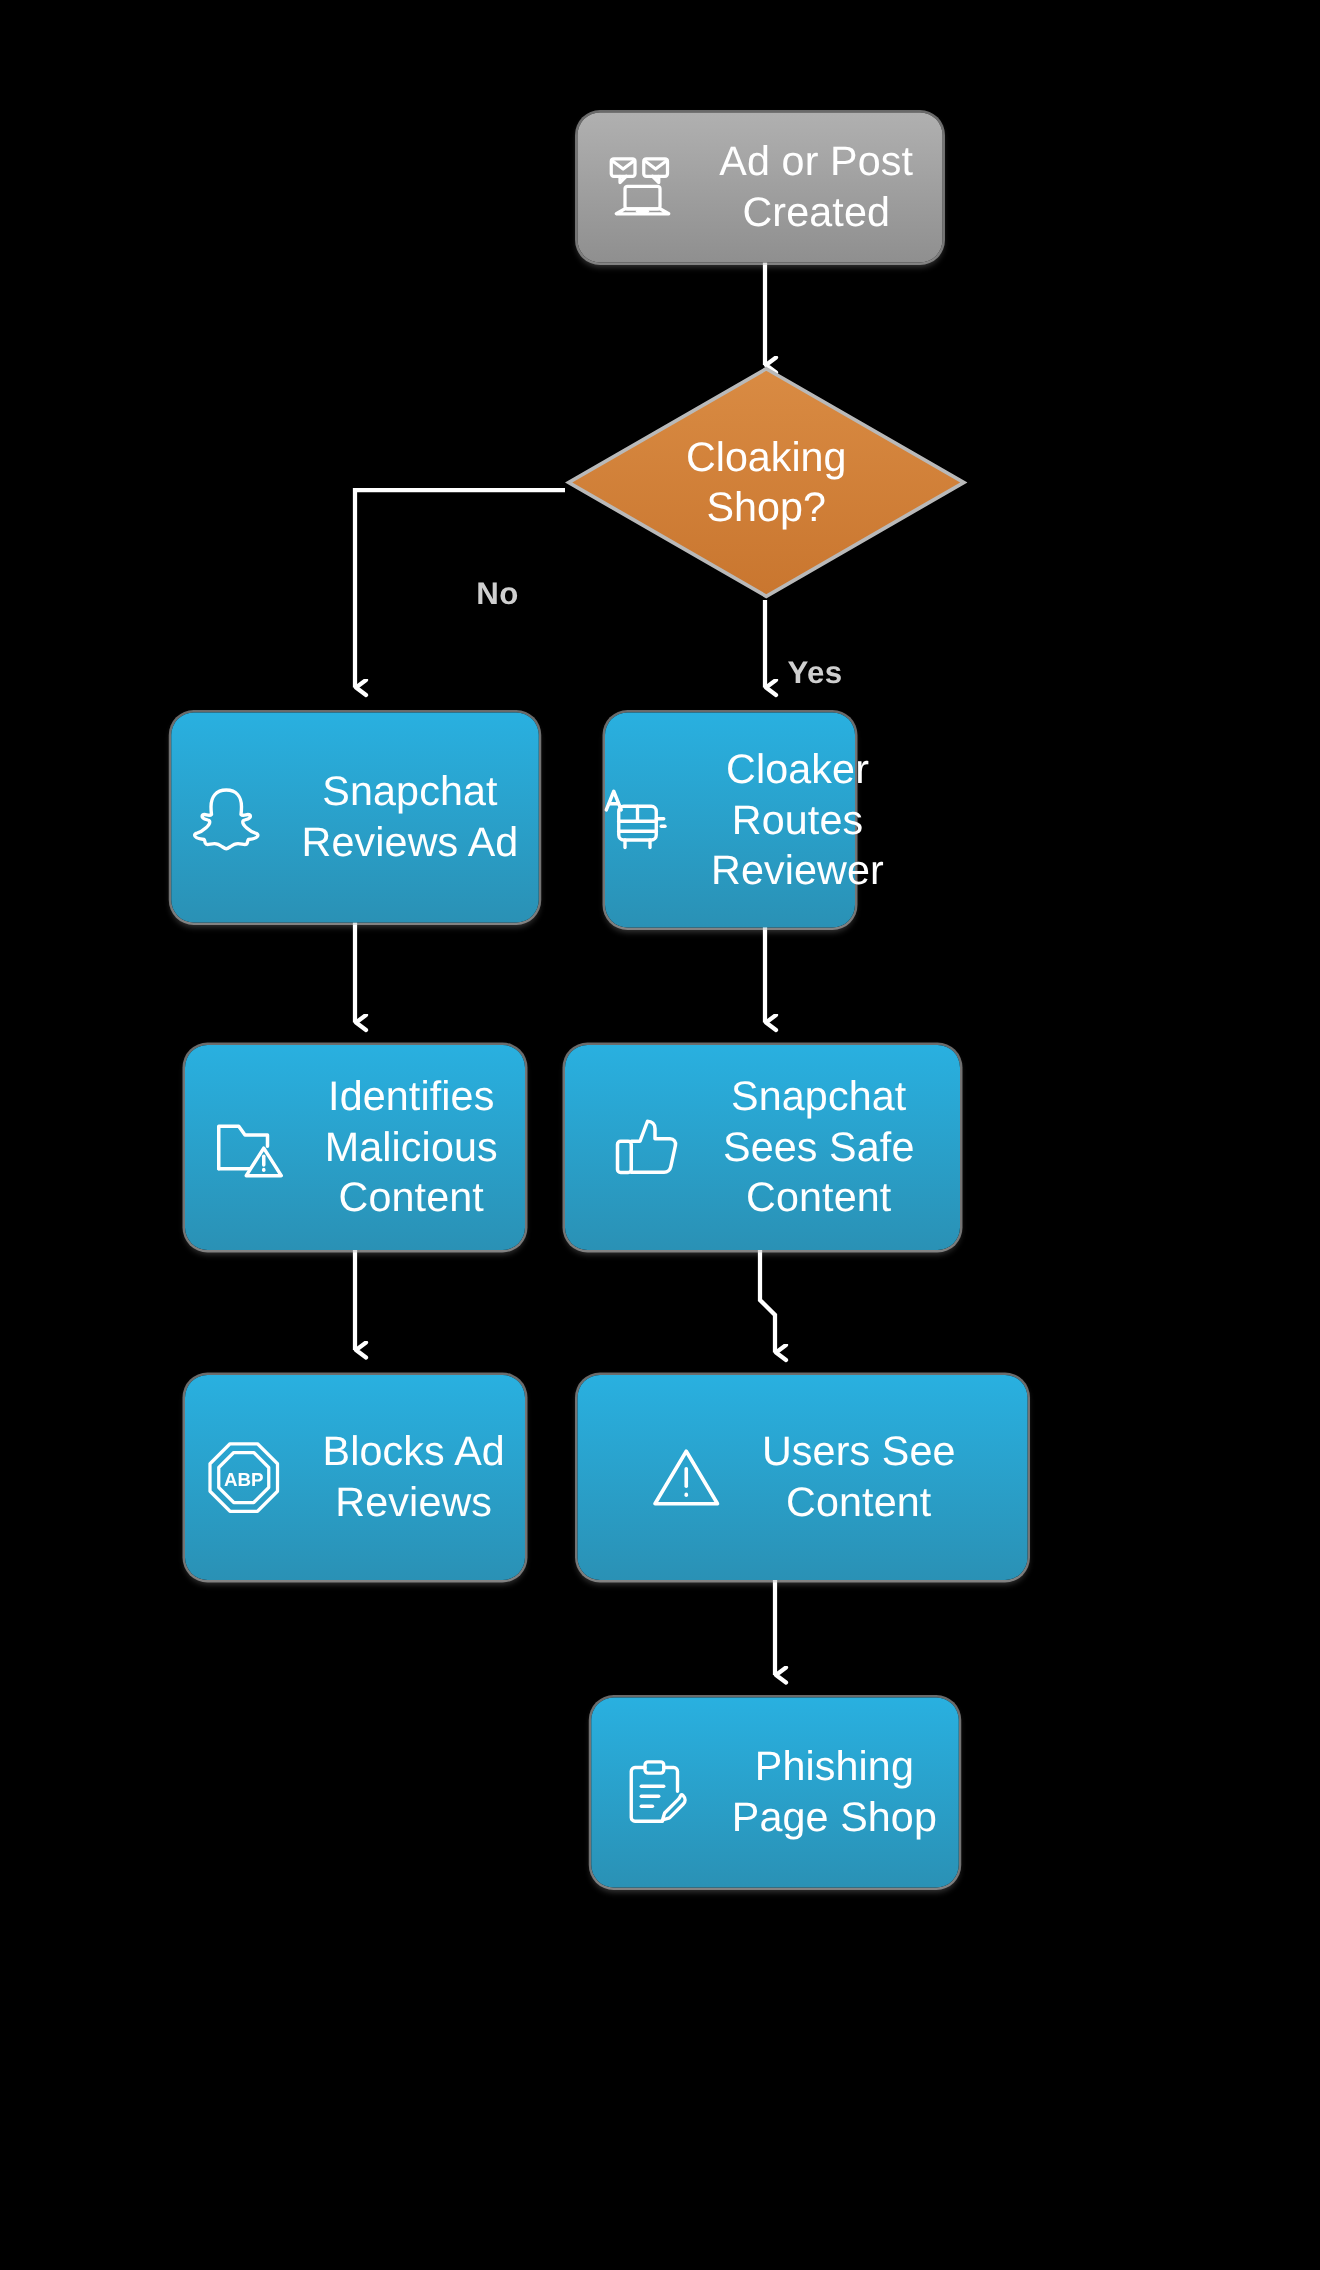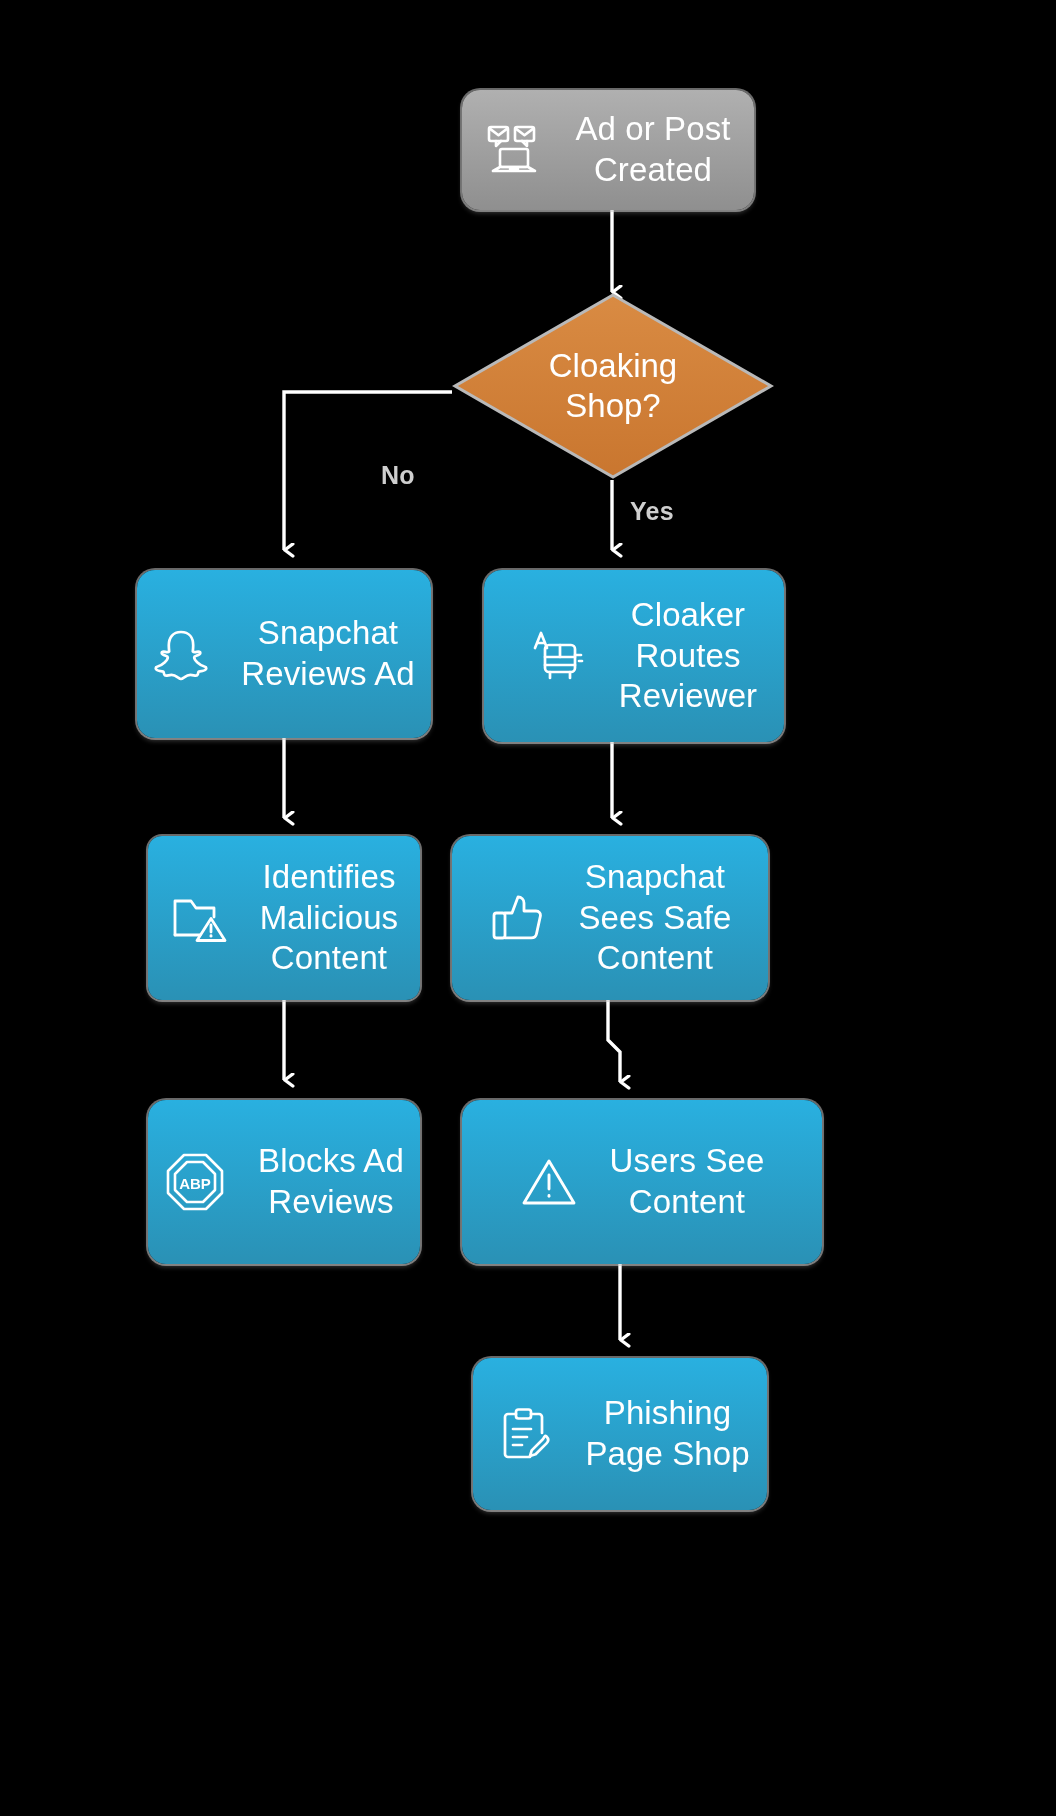--- a/index.html
+++ b/index.html
@@ -126,33 +126,33 @@
           <stop offset="100%" stop-color="#c9762f"></stop>
         </linearGradient>
       </defs>
       <polygon points="161,3 319,94 161,185 3,94" fill="url(#dgrad)" stroke="#b9b9b9" stroke-width="3"></polygon>
     </svg>
     <span class="dlabel">Cloaking
 Shop?</span>
   </div>
 
   <span class="edge-label" style="left:381px; top:419px;">No</span>
-  <span class="edge-label" style="left:630px; top:455px;">Yes</span>
+  <span class="edge-label" style="left:630px; top:482px;">Yes</span>
 
   <div class="node process" style="left:137px; top:570px; width:294px; height:168px;">
     <span class="ico">
       <svg width="56" height="58" viewBox="0 0 56 58" fill="none" stroke="#ffffff" stroke-width="2.7" stroke-linecap="round" stroke-linejoin="round">
         <path d="M28 7c8.3 0 12.2 5.7 12.2 13.3 0 2.4-.2 4.6-.4 6.2 .3 .4 1 .7 1.9 .7 1.3 0 2.6-.6 3.6-.6 1 0 2 .5 2 1.5 0 1.6-2.8 2.3-4.6 2.9-1 .3-1.5 .7-1.5 1.5 0 2.5 5.2 7.6 10.2 9 1.2 .3 1.9 .9 1.9 1.7 0 1.9-4.5 3-7.6 3.4-.5 .6-.6 2-1 3-.3 .8-.9 1-1.8 1-1.5 0-3.3-.7-5.5-.7-2.6 0-4.3 1.1-6.2 2.5C29.6 53.5 28.8 54 28 54s-1.6-.5-3.2-1.6c-1.9-1.4-3.6-2.5-6.2-2.5-2.2 0-4 .7-5.5 .7-.9 0-1.5-.2-1.8-1-.4-1-.5-2.4-1-3C7.2 46.2 2.7 45.1 2.7 43.2c0-.8 .7-1.4 1.9-1.7 5-1.4 10.2-6.5 10.2-9 0-.8-.5-1.2-1.5-1.5-1.8-.6-4.6-1.3-4.6-2.9 0-1 1-1.5 2-1.5 1 0 2.3 .6 3.6 .6 .9 0 1.6-.3 1.9-.7-.2-1.6-.4-3.8-.4-6.2C15.8 12.7 19.7 7 28 7z"></path>
       </svg>
     </span>
     <span class="label">Snapchat
 Reviews Ad</span>
   </div>
 
-  <div class="node process" style="left:148px; top:836px; width:272px; height:164px;border-radius:14px;">
+  <div class="node process" style="left:148px; top:836px; width:272px; height:164px;">
     <span class="ico">
       <svg width="58" height="58" viewBox="0 0 58 58" fill="none" stroke="#ffffff" stroke-width="2.8" stroke-linecap="round" stroke-linejoin="round">
         <path d="M5 46 L5 12 L21 12 L26 19 L44 19 L44 28"></path>
         <path d="M5 46 L30 46"></path>
         <path d="M41 29.5 L55 51.5 L27 51.5 Z"></path>
         <path d="M41 36 L41 43"></path>
         <path d="M41 46.6 L41 47.2"></path>
       </svg>
     </span>
     <span class="label">Identifies
@@ -165,21 +165,21 @@
       <svg width="62" height="62" viewBox="0 0 62 62" fill="none" stroke="#ffffff" stroke-width="2.6" stroke-linecap="round" stroke-linejoin="round">
         <polygon points="20,4 42,4 58,20 58,42 42,58 20,58 4,42 4,20"></polygon>
         <polygon points="23,11 39,11 51,23 51,39 39,51 23,51 11,39 11,23"></polygon>
         <text x="31" y="37.5" font-family="Liberation Sans, sans-serif" font-size="15" font-weight="700" fill="#ffffff" stroke="none" text-anchor="middle">ABP</text>
       </svg>
     </span>
     <span class="label">Blocks Ad
 Reviews</span>
   </div>
 
-  <div class="node process" style="left:484px; top:570px; width:300px; height:172px;padding-left:36px;">
+  <div class="node process" style="left:484px; top:570px; width:200px; height:172px;padding-left:36px;">
     <span class="ico">
       <svg width="56" height="58" viewBox="0 0 56 58" fill="none" stroke="#ffffff" stroke-width="2.7" stroke-linecap="round" stroke-linejoin="round">
         <path d="M4 21 L10 6 L16 21"></path>
         <path d="M6.4 16 L13.6 16"></path>
         <rect x="14" y="18" width="30" height="27" rx="4"></rect>
         <path d="M14 30 L44 30"></path>
         <path d="M29 18 L29 30"></path>
         <path d="M14 38 L44 38"></path>
         <path d="M19 45 L19 51"></path>
         <path d="M39 45 L39 51"></path>

